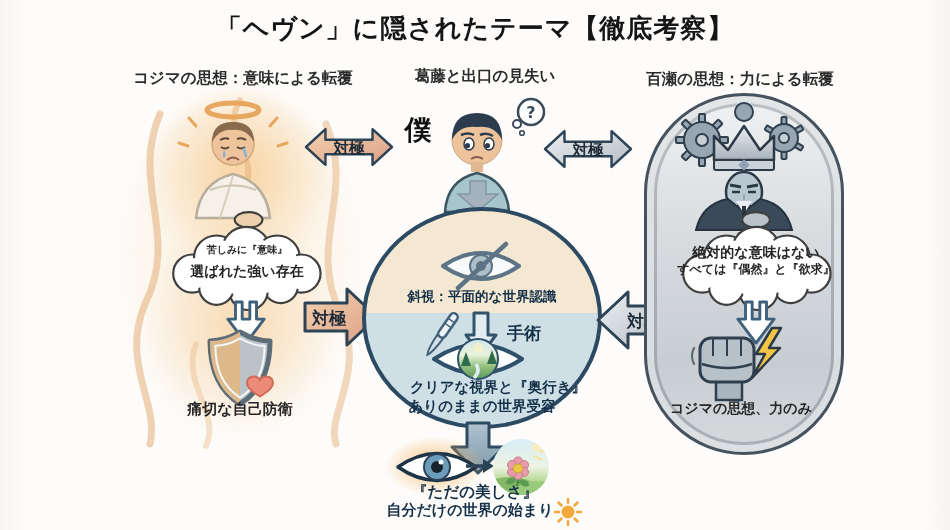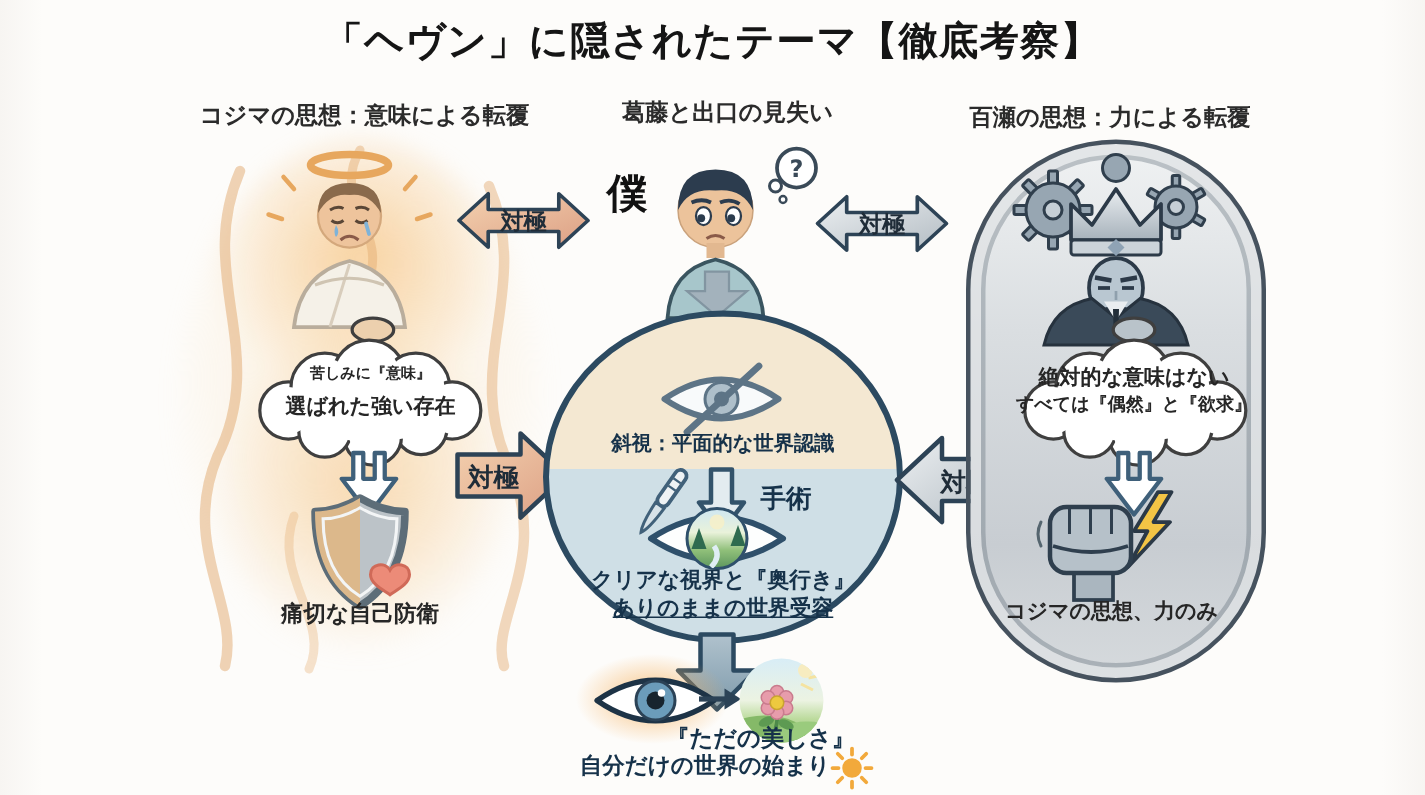--- a/index.html
+++ b/index.html
@@ -215,22 +215,22 @@
   <svg class="abs" style="left:430px;top:334px;" width="96" height="50" viewBox="0 0 96 50">
     <path d="M4,25 Q48,-4 92,25 Q48,54 4,25 Z" fill="#fdfefe" stroke="#2f506b" stroke-width="4" stroke-linejoin="round"></path>
     <circle cx="48" cy="25" r="20" fill="url(#gradGlobe)" stroke="#2f506b" stroke-width="2"></circle>
     <g clip-path="url(#globeClip)">
       <polygon points="36,18 31,32 41,32" fill="#2e6b4f"></polygon>
       <polygon points="62,16 57,30 67,30" fill="#2e6b4f"></polygon>
       <path d="M46,30 q5,7 -2,14" fill="none" stroke="#dfeef5" stroke-width="3.5"></path>
       <circle cx="48" cy="14" r="5" fill="#f7f0c8" opacity=".85"></circle>
     </g>
   </svg>
-  <div class="abs txt navy" style="left:378px;top:378px;width:208px;font-size:14.5px;">クリアな視界と『奥行き』</div>
-  <div class="abs txt navy" style="left:378px;top:397px;width:208px;font-size:14.5px;text-decoration:underline;">ありのままの世界受容</div>
+  <div class="abs txt navy" style="left:378px;top:378px;width:208px;font-size:14.5px;text-align:right;">クリアな視界と『奥行き』</div>
+  <div class="abs txt navy" style="left:378px;top:397px;width:208px;font-size:14.5px;">ありのままの世界受容</div>
 
   <svg class="abs" style="left:452px;top:423px;" width="52" height="50" viewBox="0 0 52 50">
     <polygon points="15,0 37,0 37,24 52,24 26,50 0,24 15,24" fill="url(#gradBlueArrow)" stroke="#2c4a61" stroke-width="3" stroke-linejoin="round"></polygon>
   </svg>
 
   <div class="abs glow" style="left:384px;top:436px;width:102px;height:60px;border-radius:50%;"></div>
   <svg class="abs" style="left:394px;top:444px;" width="86" height="46" viewBox="0 0 86 46">
     <path d="M4,23 Q43,-4 82,23 Q43,50 4,23 Z" fill="#ffffff" stroke="#1d3346" stroke-width="3.5" stroke-linejoin="round"></path>
     <circle cx="43" cy="23" r="13" fill="#6b9cba" stroke="#2b4256" stroke-width="2"></circle>
     <circle cx="43" cy="23" r="6" fill="#17242e"></circle>
@@ -258,21 +258,21 @@
     <g>
       <circle cx="26" cy="23.5" r="4.5" fill="#e79cab" stroke="#c97b8d"></circle>
       <circle cx="32" cy="27" r="4.5" fill="#e79cab" stroke="#c97b8d"></circle>
       <circle cx="32" cy="34" r="4.5" fill="#e79cab" stroke="#c97b8d"></circle>
       <circle cx="26" cy="37" r="4.5" fill="#e79cab" stroke="#c97b8d"></circle>
       <circle cx="20" cy="34" r="4.5" fill="#e79cab" stroke="#c97b8d"></circle>
       <circle cx="20" cy="27" r="4.5" fill="#e79cab" stroke="#c97b8d"></circle>
       <circle cx="26" cy="30.5" r="4.5" fill="#edc93f" stroke="#c9a42f"></circle>
     </g>
   </svg>
-  <div class="abs txt navy" style="left:380px;top:482px;width:190px;font-size:15.5px;text-align:right;">『ただの美しさ』</div>
+  <div class="abs txt navy" style="left:380px;top:482px;width:190px;font-size:15.5px;">『ただの美しさ』</div>
   <div class="abs txt navy" style="left:352px;top:501px;width:236px;font-size:15px;">自分だけの世界の始まり</div>
   <svg class="abs" style="left:550px;top:495px;" width="36" height="34" viewBox="0 0 36 34">
     <circle cx="18" cy="17" r="6.5" fill="#f2a93b"></circle>
     <g stroke="#f2a93b" stroke-width="2.5" stroke-linecap="round">
       <line x1="18" y1="4" x2="18" y2="8"></line>
         <line x1="18" y1="26" x2="18" y2="30"></line>
       <line x1="5" y1="17" x2="9" y2="17"></line>
         <line x1="27" y1="17" x2="31" y2="17"></line>
       <line x1="8.5" y1="7.5" x2="11.5" y2="10.5"></line>
         <line x1="24.5" y1="23.5" x2="27.5" y2="26.5"></line>

